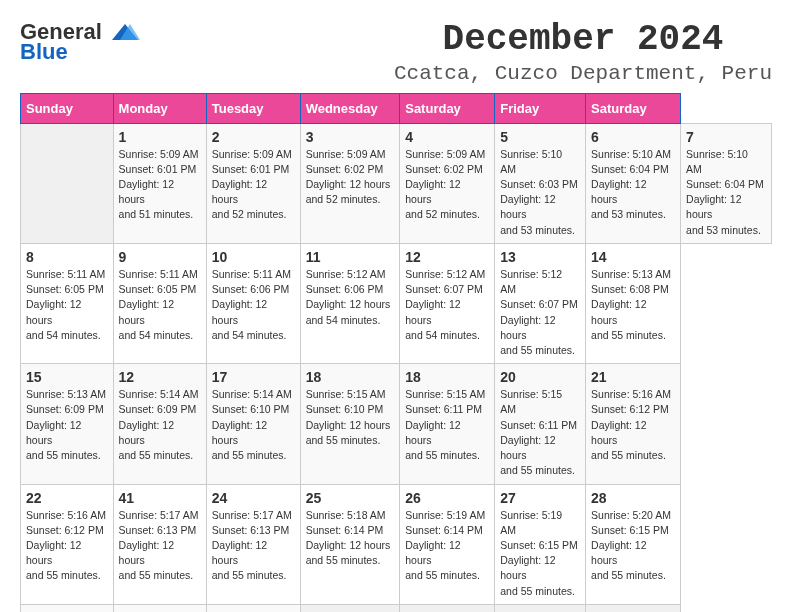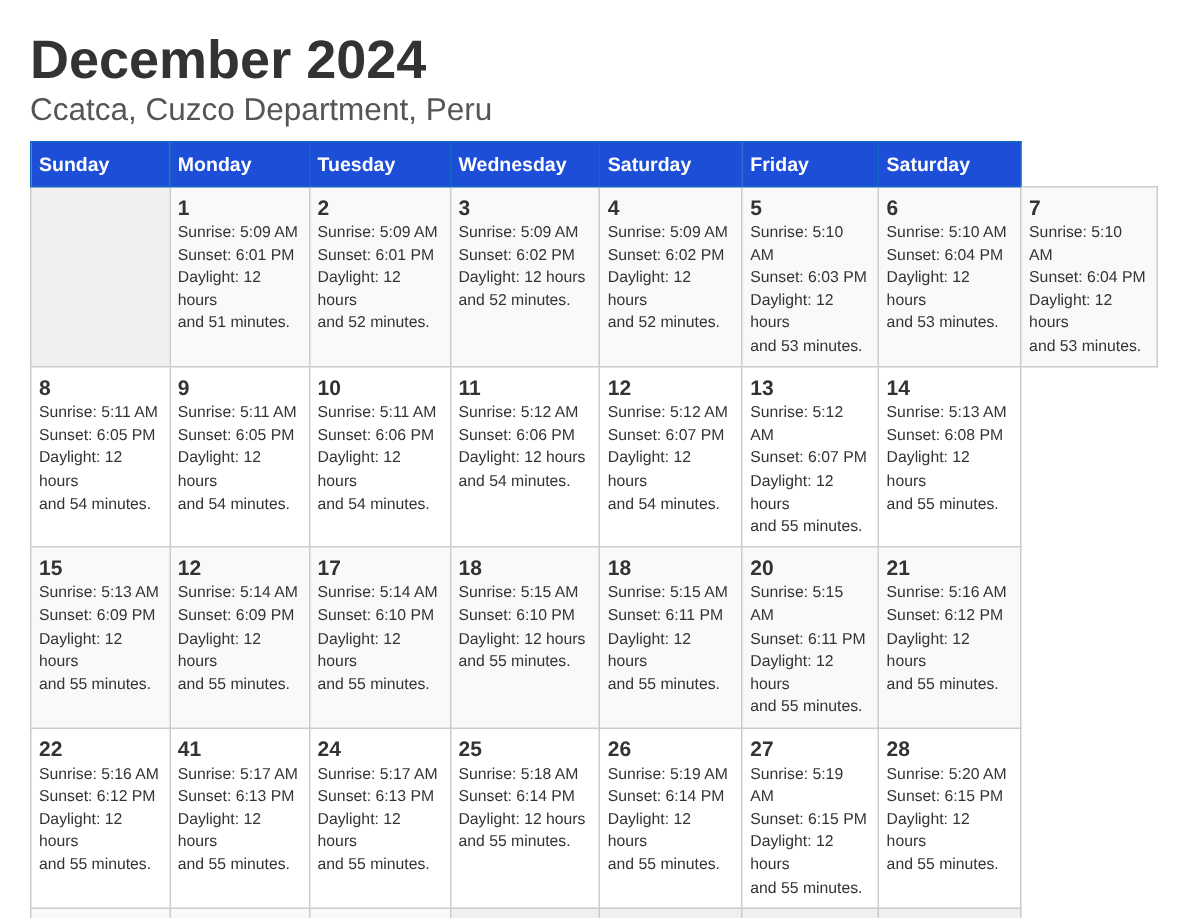--- a/index.html
+++ b/index.html
@@ -14,40 +14,41 @@
       display: flex;
       justify-content: space-between;
       align-items: flex-start;
       margin-bottom: 8px;
     }
     .logo {
       display: flex;
       align-items: center;
     }
     .title-area {
-      text-align: left;
+      text-align: center;
+      font-family: Liberation Mono, monospace;
     }
     .month-title {
       font-size: 36px;
       font-weight: bold;
       color: #333;
       line-height: 1.1;
     }
     .location {
       font-size: 21px;
       color: #555;
       margin-top: 2px;
     }
     table {
       width: 100%;
       border-collapse: collapse;
       font-size: 11px;
     }
     thead th {
-      background-color: #1d4ed8;
+      background-color: #ec4899;
       color: #fff;
       padding: 7px 5px;
       text-align: left;
       font-size: 13px;
       font-weight: bold;
       border: 1px solid #1565c0;
       margin-left: 48px;
     }
     tbody td {
       border: 1px solid #ccc;
@@ -73,20 +74,34 @@
       font-size: 10.5px;
     }
     .empty-cell {
       background: #f0f0f0 !important;
     }
   </style>
 </head>
 <body>
 
 <div class="header-area">
+  <div class="logo">
+    <div>
+      <div style="display:flex;align-items:center;">
+        <div style="font-size:22px;font-weight:bold;color:#333;line-height:1.1;">
+          <span style="color:#333;">General</span>
+          <svg width="30" height="22" viewBox="0 0 30 22" style="vertical-align:middle;margin:0 2px;">
+            <polygon points="15,2 28,18 2,18" fill="#1565c0"></polygon>
+            <polygon points="20,2 30,18 10,18" fill="#42a5f5" opacity="0.7"></polygon>
+          </svg>
+        </div>
+      </div>
+      <div style="font-size:22px;font-weight:bold;color:#1565c0;line-height:1.1;margin-top:-4px;">Blue</div>
+    </div>
+  </div>
   <div class="title-area">
     <div class="month-title">December 2024</div>
     <div class="location">Ccatca, Cuzco Department, Peru</div>
   </div>
 </div>
 
 <table>
   <thead>
     <tr>
       <th>Sunday</th>

